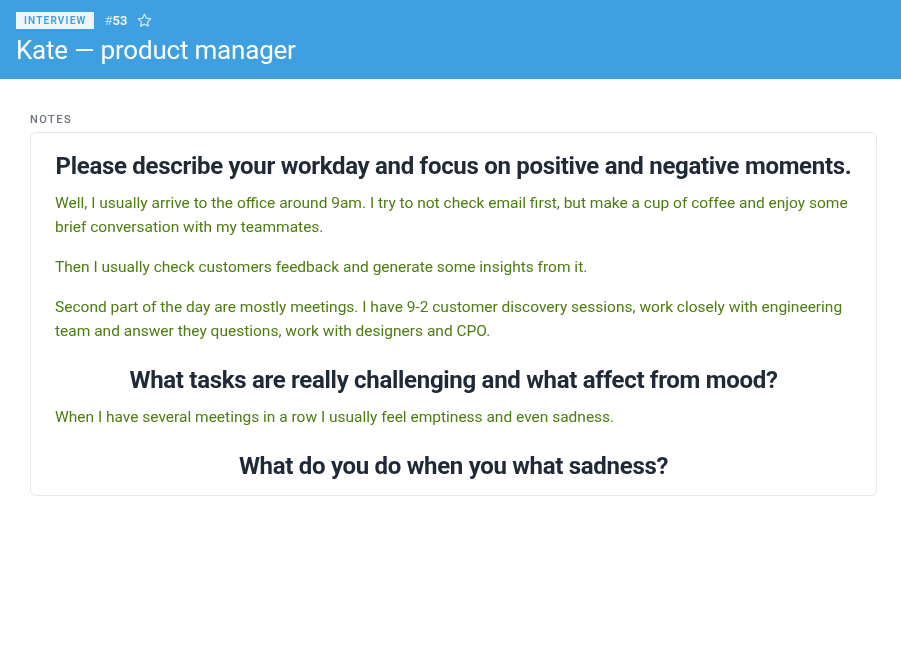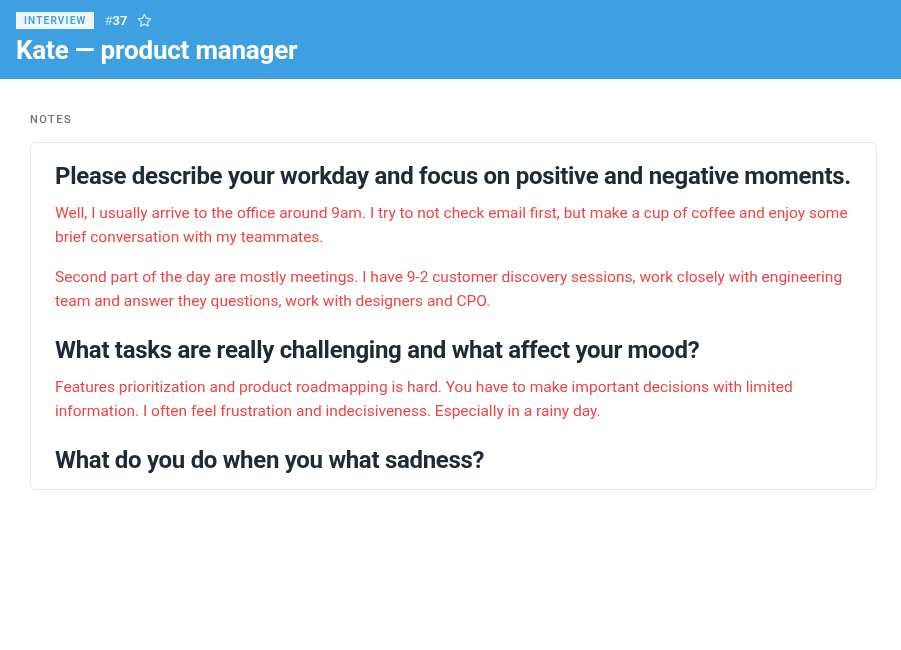--- a/index.html
+++ b/index.html
@@ -38,81 +38,83 @@
     }
     .ticket-number .hash { opacity: 0.7; font-weight: 400; }
     .ticket-number .num { font-weight: 600; }
     .star-icon {
       width: 15px; height: 15px;
       opacity: 0.75;
       cursor: pointer;
     }
     .page-title {
       font-size: 26px;
-      font-weight: 700;
+      font-weight: 400;
       color: #ffffff;
       letter-spacing: -0.2px;
     }
     .content-area {
       padding: 34px 24px 0 30px;
     }
     .section-label {
       font-size: 11px;
       letter-spacing: 1.5px;
       color: #6b7280;
-      margin-bottom: 16px;
+      margin-bottom: 6px;
       font-weight: 500;
     }
     .notes-card {
       border: 1px solid #e5e7eb;
       border-radius: 6px;
       padding: 18px 24px 4px 24px;
       background: #ffffff;
     }
     .question {
       font-size: 24px;
       font-weight: 700;
       color: #1f2937;
       margin-bottom: 10px;
       margin-top: 22px;
       line-height: 1.25;
       letter-spacing: -0.3px;
+      text-align: center;
     }
     .question:first-child { margin-top: 0; }
     .para {
       font-size: 15.5px;
       line-height: 1.55;
-      color: #ef4444;
+      color: #4d7c0f;
       margin-bottom: 16px;
     }
   </style>
 </head>
 <body>
 
 <div class="header">
   <div class="header-meta">
     <span class="badge">INTERVIEW</span>
     <span class="ticket-number">
-      <span class="hash">#</span><span class="num">37</span>
+      <span class="hash">#</span><span class="num">53</span>
     </span>
     <span class="star-icon">
       <svg viewBox="0 0 24 24" fill="none" stroke="#ffffff" stroke-width="2" stroke-linejoin="round" stroke-linecap="round">
         <polygon points="12 2 15.09 8.26 22 9.27 17 14.14 18.18 21.02 12 17.77 5.82 21.02 7 14.14 2 9.27 8.91 8.26 12 2"></polygon>
       </svg>
     </span>
   </div>
   <h1 class="page-title">Kate — product manager</h1>
 </div>
 
 <div class="content-area">
   <div class="section-label">NOTES</div>
 
   <div class="notes-card">
     <h2 class="question">Please describe your workday and focus on positive and negative moments.</h2>
     <p class="para">Well, I usually arrive to the office around 9am. I try to not check email first, but make a cup of coffee and enjoy some brief conversation with my teammates.</p>
+    <p class="para">Then I usually check customers feedback and generate some insights from it.</p>
     <p class="para">Second part of the day are mostly meetings. I have 9-2 customer discovery sessions, work closely with engineering team and answer they questions, work with designers and CPO.</p>
 
-    <h2 class="question">What tasks are really challenging and what affect your mood?</h2>
-    <p class="para">Features prioritization and product roadmapping is hard. You have to make important decisions with limited information. I often feel frustration and indecisiveness. Especially in a rainy day.</p>
+    <h2 class="question">What tasks are really challenging and what affect from mood?</h2>
+    <p class="para">When I have several meetings in a row I usually feel emptiness and even sadness.</p>
 
     <h2 class="question">What do you do when you what sadness?</h2>
   </div>
 </div>
 
 </body></html>

